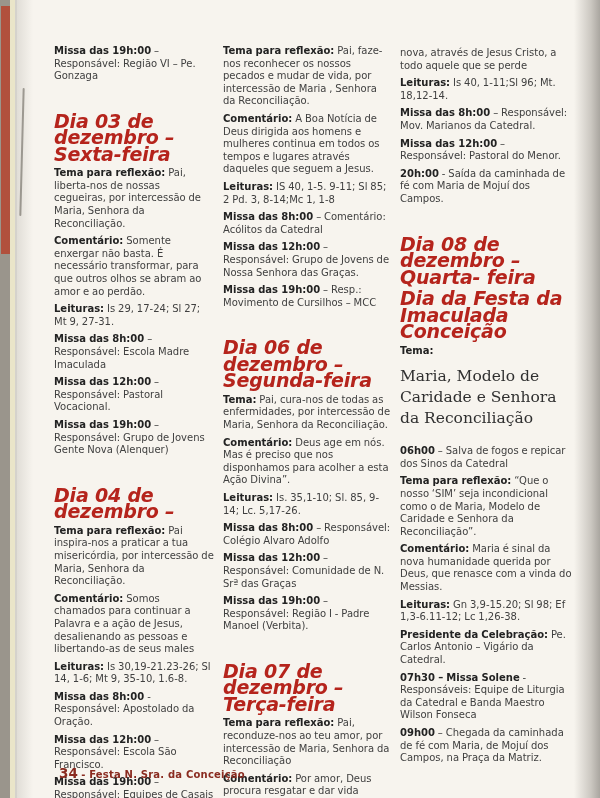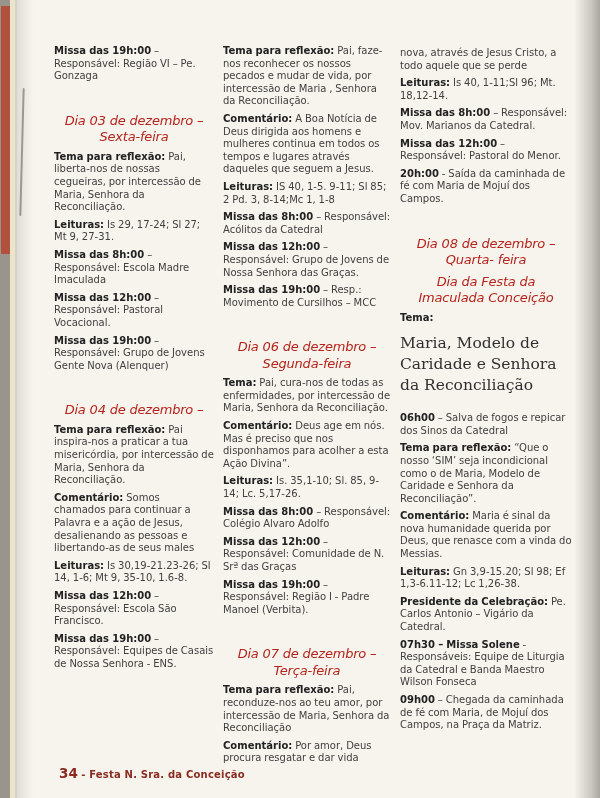--- a/index.html
+++ b/index.html
@@ -26,22 +26,22 @@
   .col2 { width:168px; }
   .col3 { width:172px; padding-top:2px; }
 
   .entry { margin:5px 0 0 0; font-size:10px; line-height:12.6px; color:#404040;
            text-align:left; word-spacing:-0.3px; }
   .entry .lbl { color:#222222; font-weight:bold; }
   .entry .txt.it { }
   .entry.cont { }
 
   .heading, .subheading {
-    font-weight:normal; font-style:italic; color:var(--heading-red,#b5241c);
-    font-size:13px; line-height:16.5px; text-align:center; margin:14px 0 3px 0;
+    font-weight:bold; font-style:italic; color:var(--heading-red,#b5241c);
+    font-size:19px; line-height:16.5px; text-align:left; margin:14px 0 3px 0;
     letter-spacing:-0.2px;
   }
   .subheading { margin-top:5px; }
   .big-gap { margin-top:30px; }
 
   .serif {
     font-family:"DejaVu Serif", serif; 
     font-size:15.5px; line-height:21px; color:#303030;
     margin:9px 0 16px 0; text-align:left;
   }
@@ -62,38 +62,40 @@
 <div class="right-shadow"></div>
 
 <div class="page-content">
   <div class="col">
       <p class="entry"><b class="lbl">Missa das 19h:00</b> <span class="txt">– Responsável: Região VI – Pe. Gonzaga</span></p>
       <div class="heading big-gap">
         <div>Dia 03 de dezembro –</div>
         <div>Sexta-feira</div>
       </div>
       <p class="entry"><b class="lbl">Tema para reflexão:</b> <span class="txt it">Pai, liberta-nos de nossas cegueiras, por intercessão de Maria, Senhora da Reconciliação.</span></p>
+      <p class="entry"><b class="lbl">Comentário:</b> <span class="txt">Somente enxergar não basta. É necessário transformar, para que outros olhos se abram ao amor e ao perdão.</span></p>
       <p class="entry"><b class="lbl">Leituras:</b> <span class="txt">Is 29, 17-24; Sl 27; Mt 9, 27-31.</span></p>
       <p class="entry"><b class="lbl">Missa das 8h:00</b> <span class="txt">– Responsável: Escola Madre Imaculada</span></p>
       <p class="entry"><b class="lbl">Missa das 12h:00</b> <span class="txt">– Responsável: Pastoral Vocacional.</span></p>
       <p class="entry"><b class="lbl">Missa das 19h:00</b> <span class="txt">– Responsável: Grupo de Jovens Gente Nova (Alenquer)</span></p>
       <div class="heading big-gap">
         <div>Dia 04 de dezembro –</div>
       </div>
       <p class="entry"><b class="lbl">Tema para reflexão:</b> <span class="txt">Pai inspira-nos a praticar a tua misericórdia, por intercessão de Maria, Senhora da Reconciliação.</span></p>
       <p class="entry"><b class="lbl">Comentário:</b> <span class="txt">Somos chamados para continuar a Palavra e a ação de Jesus, desalienando as pessoas e libertando-as de seus males</span></p>
       <p class="entry"><b class="lbl">Leituras:</b> <span class="txt">Is 30,19-21.23-26; Sl 14, 1-6; Mt 9, 35-10, 1.6-8.</span></p>
+      <p class="entry"><b class="lbl">Missa das 8h:00</b> <span class="txt">- Responsável: Apostolado da Oração.</span></p>
       <p class="entry"><b class="lbl">Missa das 12h:00</b> <span class="txt">– Responsável: Escola São Francisco.</span></p>
       <p class="entry"><b class="lbl">Missa das 19h:00</b> <span class="txt">– Responsável: Equipes de Casais de Nossa Senhora - ENS.</span></p>
     </div>
   <div class="col2">
       <p class="entry"><b class="lbl">Tema para reflexão:</b> <span class="txt it">Pai, faze-nos reconhecer os nossos pecados e mudar de vida, por intercessão de Maria , Senhora da Reconciliação.</span></p>
       <p class="entry"><b class="lbl">Comentário:</b> <span class="txt">A Boa Notícia de Deus dirigida aos homens e mulheres continua em todos os tempos e lugares através daqueles que seguem a Jesus.</span></p>
       <p class="entry"><b class="lbl">Leituras:</b> <span class="txt">IS 40, 1-5. 9-11; Sl 85; 2 Pd. 3, 8-14;Mc 1, 1-8</span></p>
-      <p class="entry"><b class="lbl">Missa das 8h:00</b> <span class="txt">– Responsável: Acólitos da Catedral</span></p>
+      <p class="entry"><b class="lbl">Missa das 8h:00</b> <span class="txt">– Comentário: Acólitos da Catedral</span></p>
       <p class="entry"><b class="lbl">Missa das 12h:00</b> <span class="txt">– Responsável: Grupo de Jovens de Nossa Senhora das Graças.</span></p>
       <p class="entry"><b class="lbl">Missa das 19h:00</b> <span class="txt">– Resp.: Movimento de Cursilhos – MCC</span></p>
       <div class="heading big-gap">
         <div>Dia 06 de dezembro –</div>
         <div>Segunda-feira</div>
       </div>
       <p class="entry"><b class="lbl">Tema:</b> <span class="txt">Pai, cura-nos de todas as enfermidades, por intercessão de Maria, Senhora da Reconciliação.</span></p>
       <p class="entry"><b class="lbl">Comentário:</b> <span class="txt">Deus age em nós. Mas é preciso que nos disponhamos para acolher a esta Ação Divina”.</span></p>
       <p class="entry"><b class="lbl">Leituras:</b> <span class="txt">Is. 35,1-10; Sl. 85, 9-14; Lc. 5,17-26.</span></p>
       <p class="entry"><b class="lbl">Missa das 8h:00</b> <span class="txt">– Responsável: Colégio Alvaro Adolfo</span></p>

